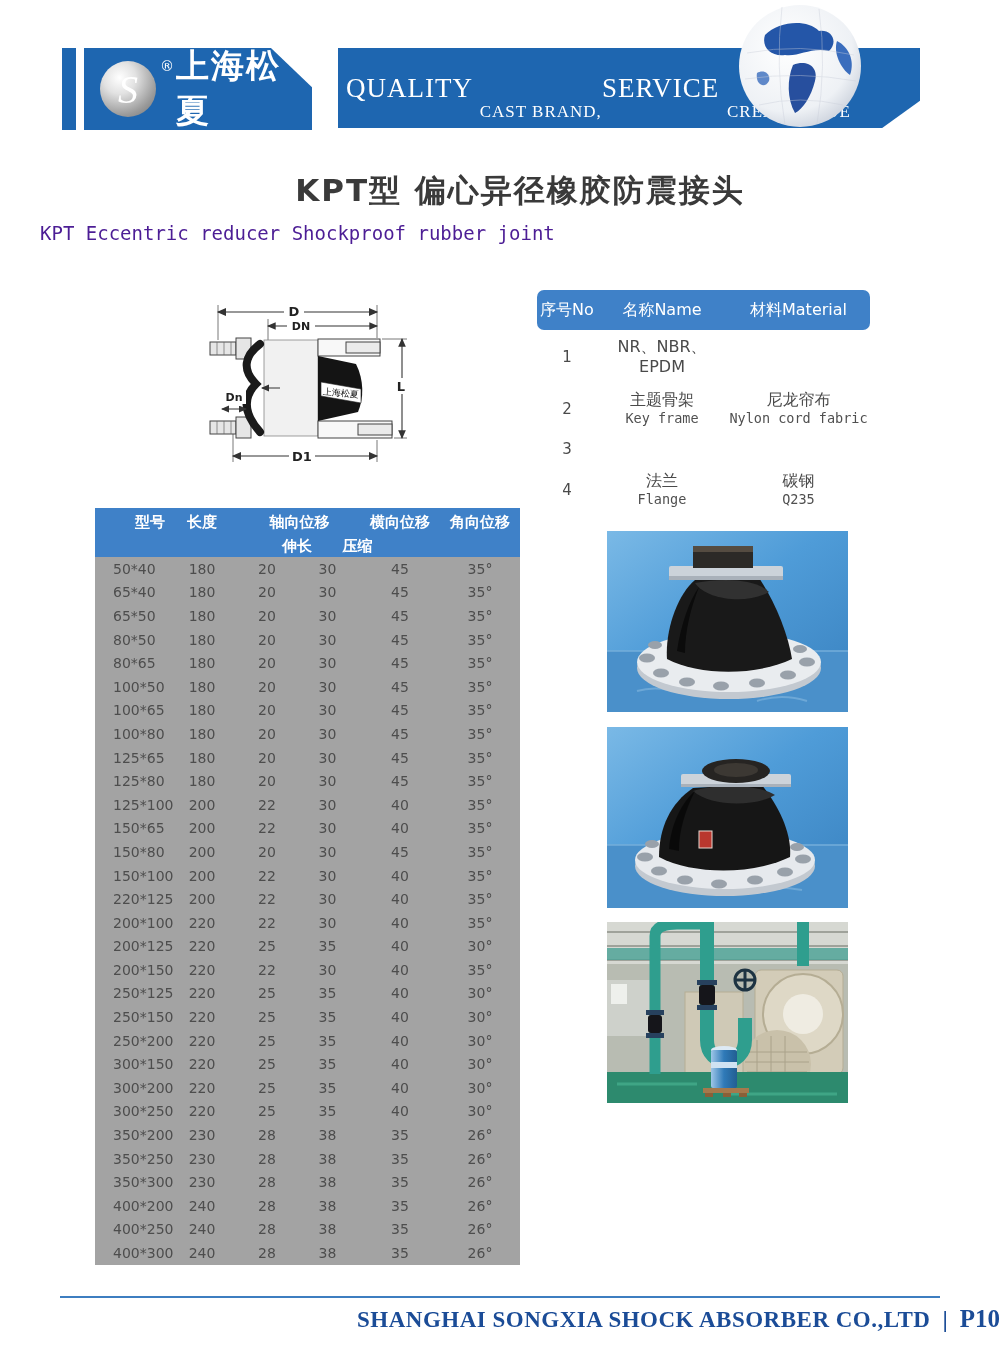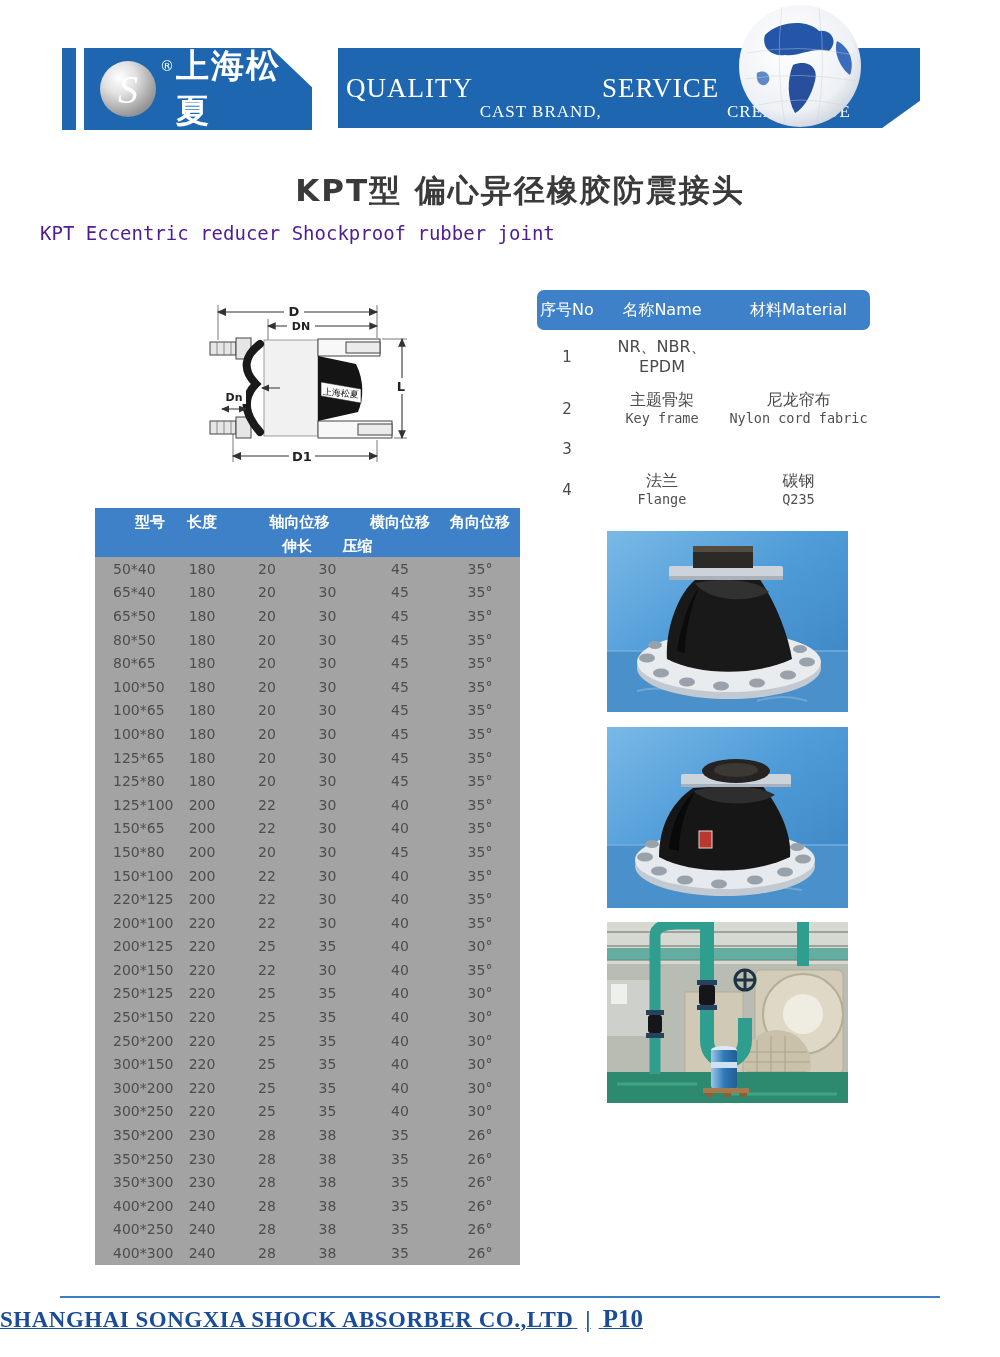--- a/index.html
+++ b/index.html
@@ -62,22 +62,22 @@
   .photo1{top:531px;}
   .photo2{top:727px;}
   .photo3{top:922px;}
 
   
   .desc{position:absolute;left:550px;top:1153px;width:374px;font-size:15.5px;line-height:30px;
         color:#4f4f4f;text-align:justify;}
 
   
   .footer-line{position:absolute;left:60px;top:1296px;width:880px;height:2px;background:#3d7ec0;}
-  .footer-text{position:absolute;left:0;top:1305px;width:100%;text-align:left;
-               font-family:"Liberation Serif","DejaVu Serif",serif;color:#1b4c97;font-weight:bold;text-decoration:underline;}
+  .footer-text{position:absolute;left:0;top:1305px;width:100%;text-align:right;
+               font-family:"Liberation Serif","DejaVu Serif",serif;color:#1b4c97;font-weight:bold;}
   .footer-company{font-size:23px;letter-spacing:0.5px;}
   .footer-sep{font-size:24px;padding:0 8px;}
   .footer-page{font-size:25px;}
 </style>
 </head>
 <body>
 
 <div class="page">
 
   <div class="hdr-leftbar"></div>

